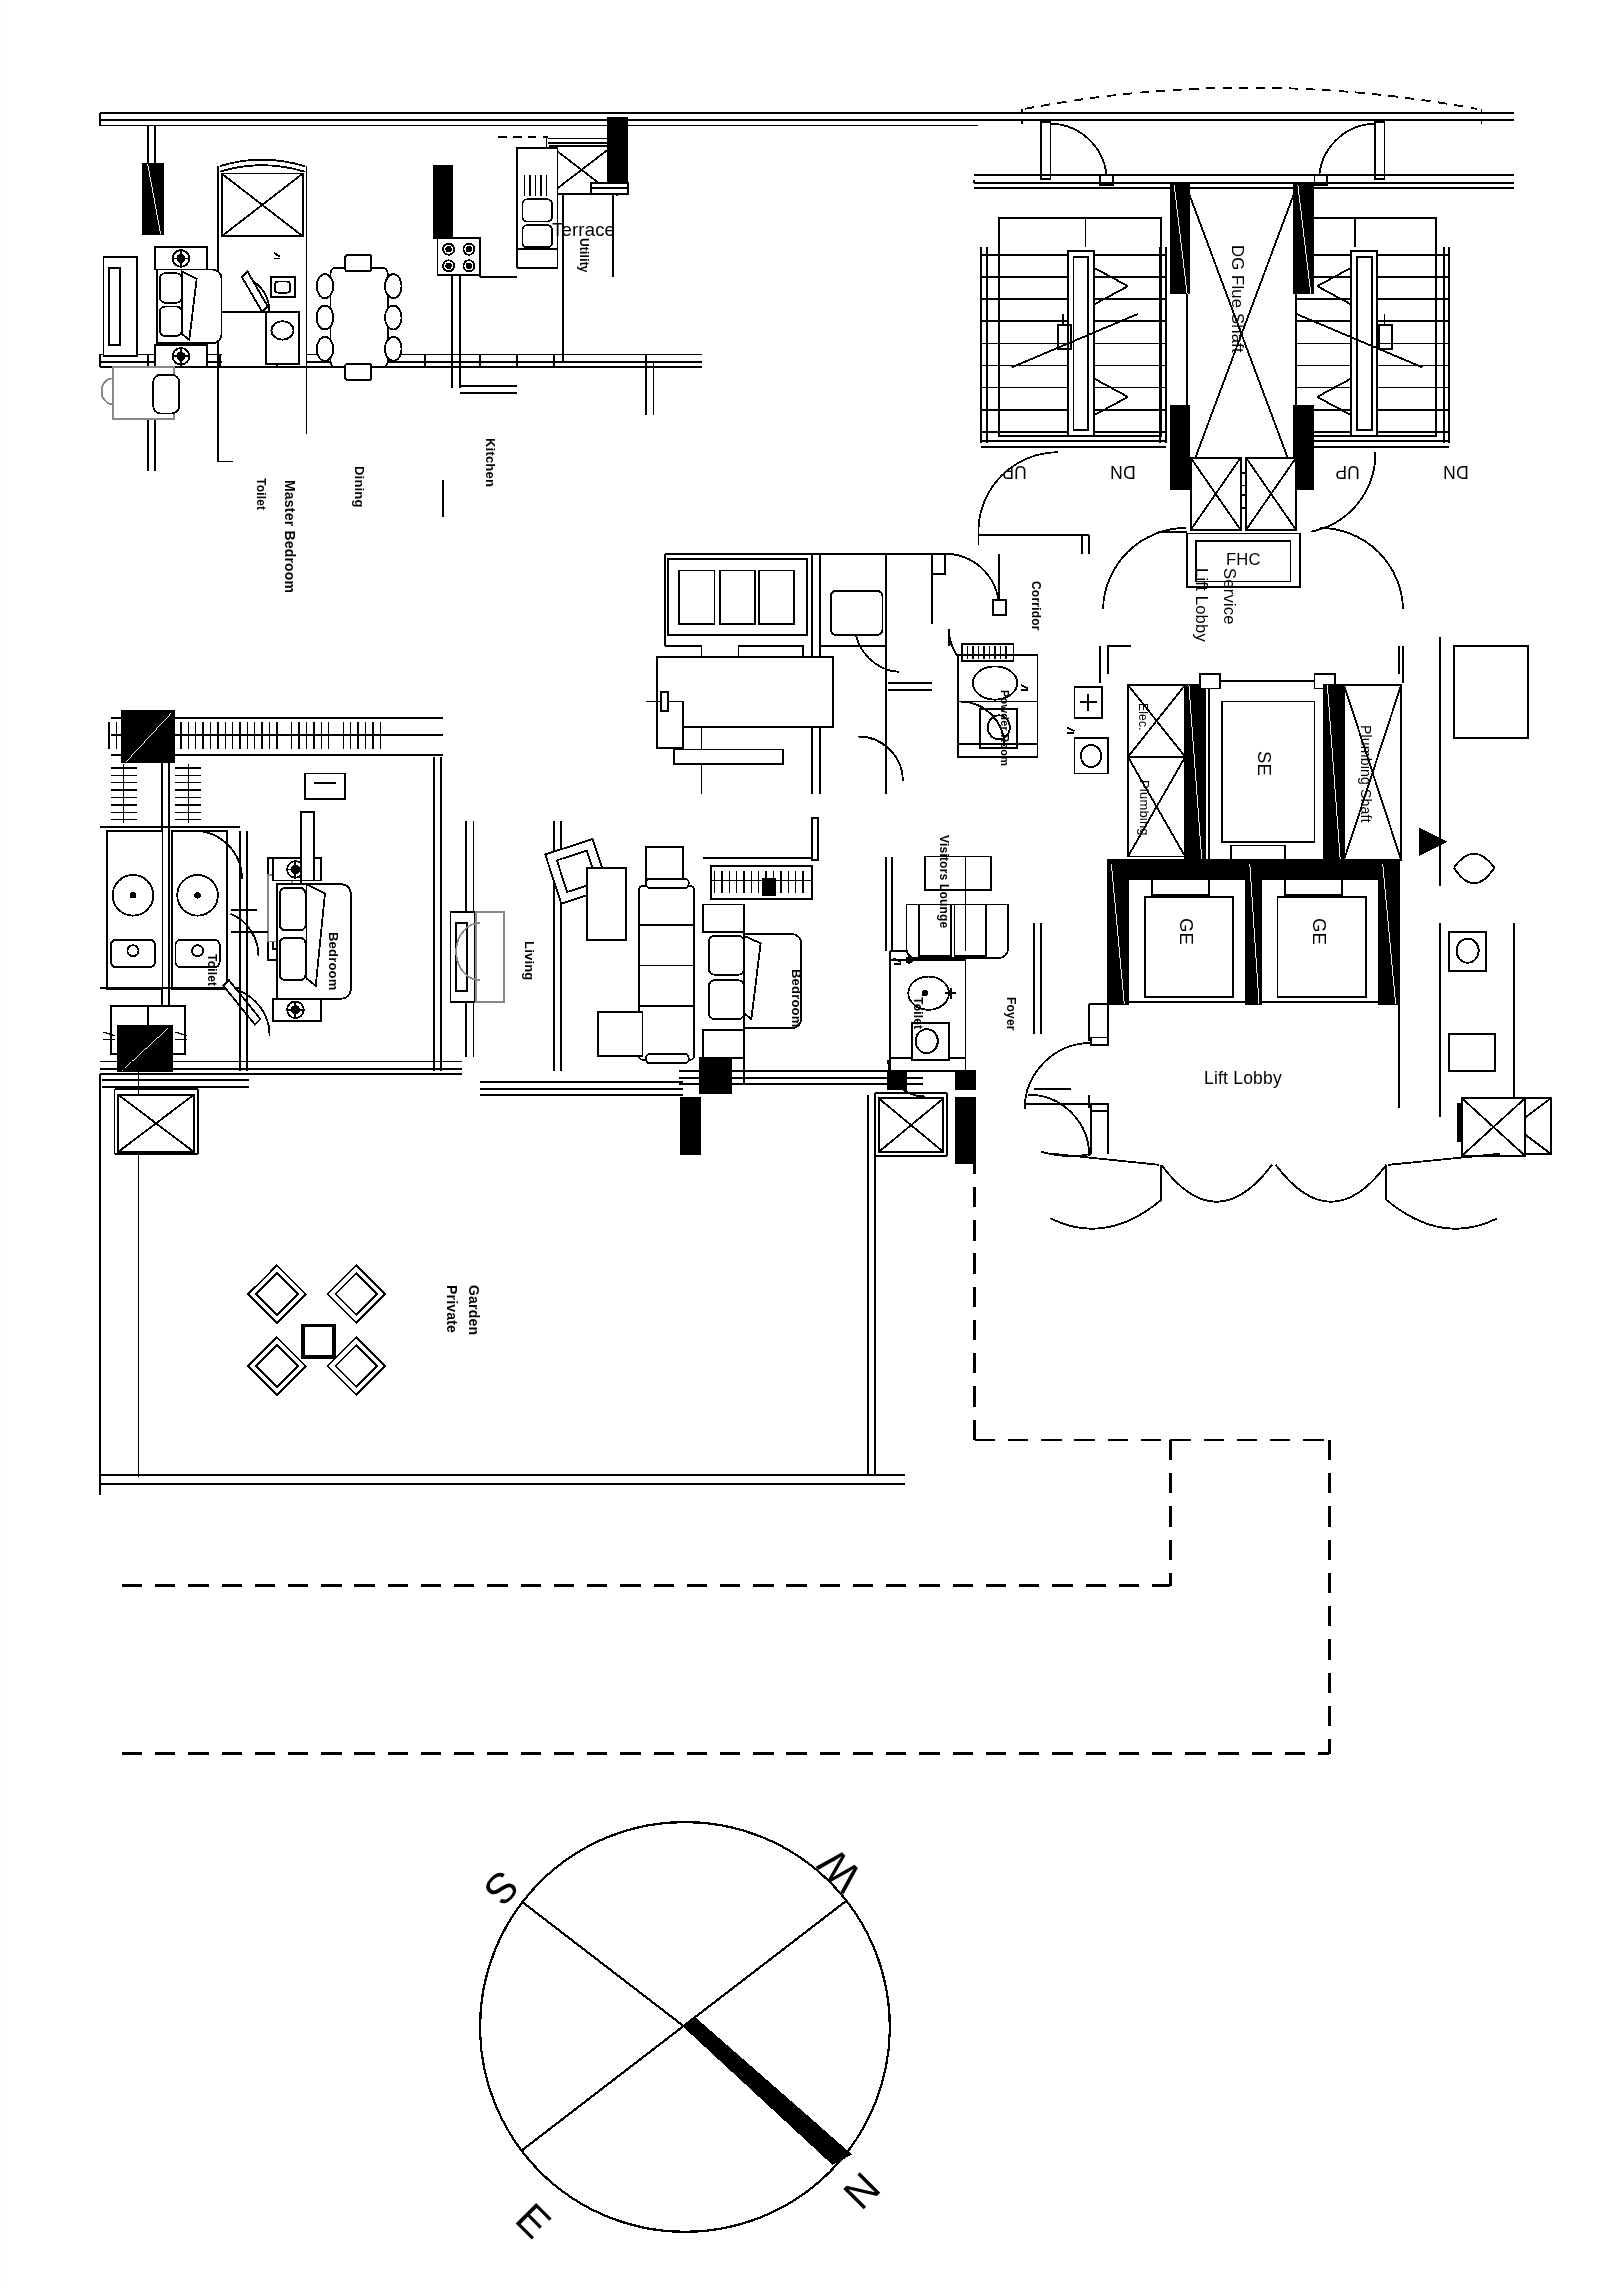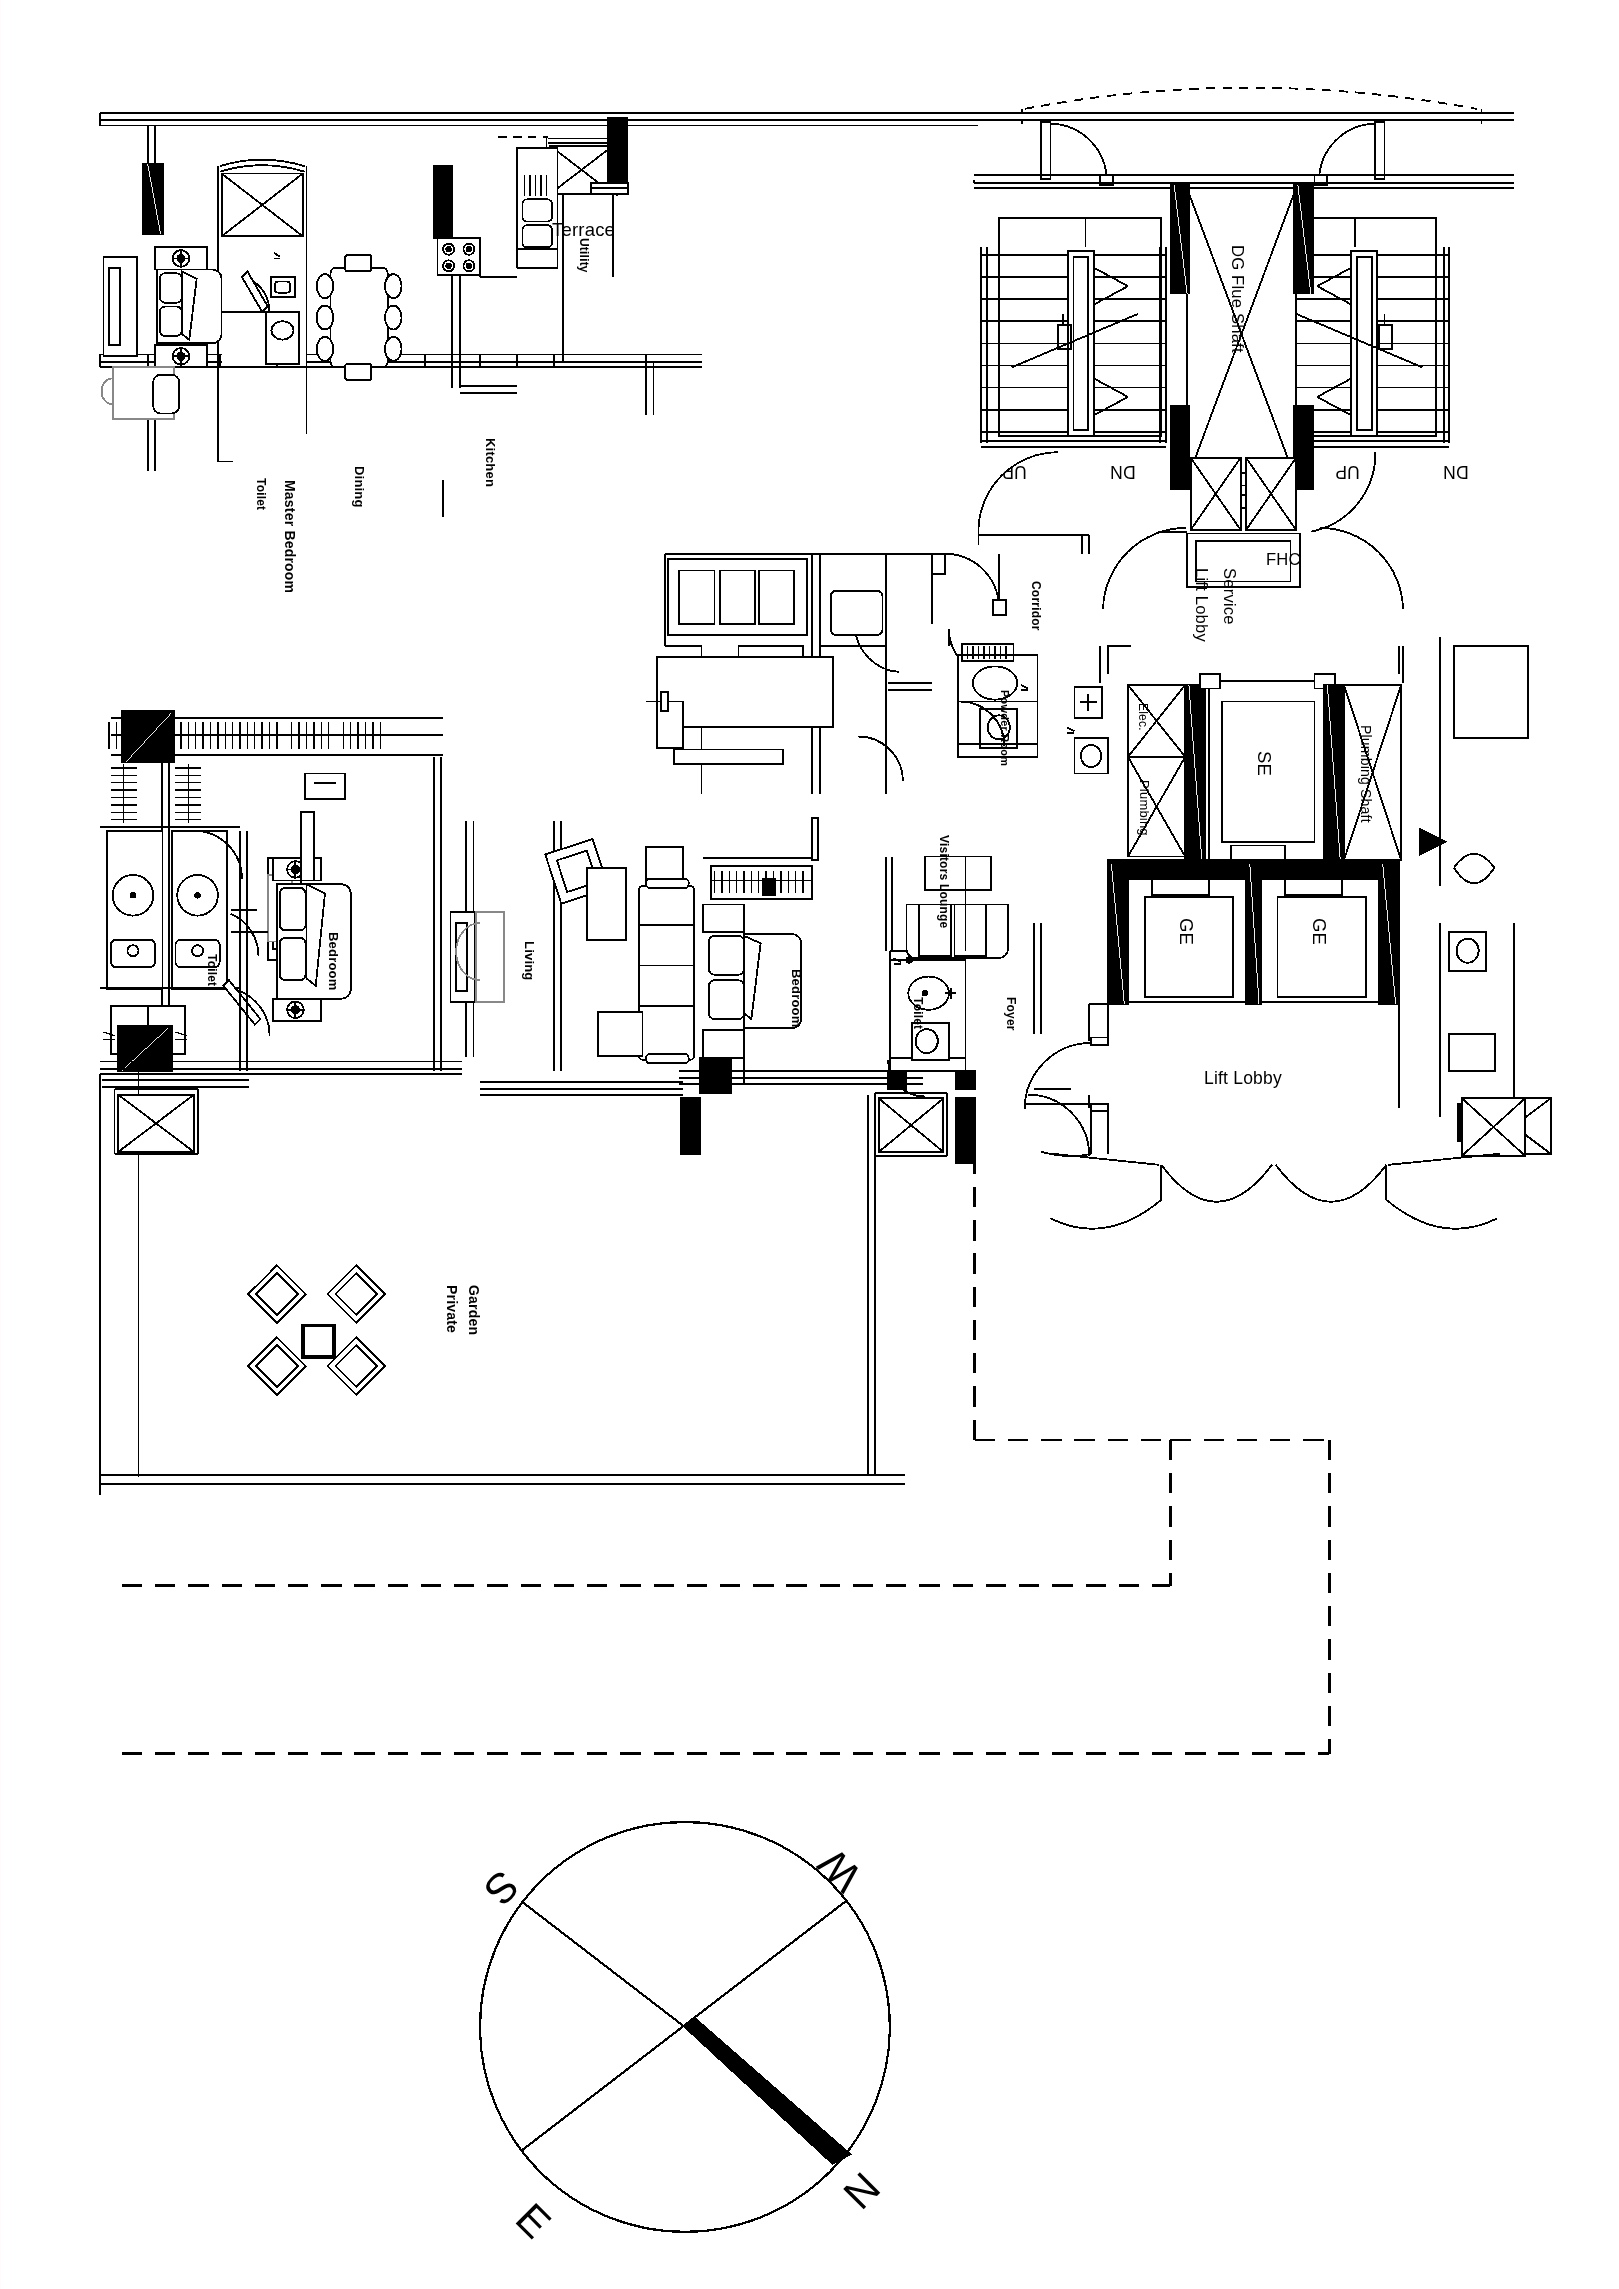--- a/index.html
+++ b/index.html
@@ -832,21 +832,21 @@
 <div class="lbl" style="left:1204px;top:1068px;font-size:17.5px;font-weight:normal;">Lift Lobby</div>
 
 <div class="lbl rot90" style="left:1247px;top:245px;font-size:16.6px;font-weight:normal;">DG Flue Shaft</div>
 
 <div class="lbl rot90" style="left:1374px;top:725px;font-size:14px;font-weight:normal;">Plumbing Shaft</div>
 
 <div class="lbl rot90" style="left:1152px;top:780px;font-size:13px;font-weight:normal;">Plumbing</div>
 
 <div class="lbl rot90" style="left:1150px;top:703px;font-size:12px;font-weight:normal;">Elec.</div>
 
-<div class="lbl" style="left:1266px;top:550px;font-size:16.6px;font-weight:normal;">FHC</div>
+<div class="lbl" style="left:1226px;top:550px;font-size:16.6px;font-weight:normal;">FHC</div>
 
 <div class="lbl rot90" style="left:1275px;top:751px;font-size:18.5px;font-weight:normal;">SE</div>
 
 <div class="lbl rot90" style="left:1197px;top:918px;font-size:18.5px;font-weight:normal;">GE</div>
 
 <div class="lbl rot90" style="left:1330px;top:918px;font-size:18.5px;font-weight:normal;">GE</div>
 
 <div class="lbl" style="left:1002px;top:461px;font-size:17.5px;font-weight:normal;transform:rotate(180deg);transform-origin:50% 50%;">UP</div>
 
 <div class="lbl" style="left:1110px;top:461px;font-size:17.5px;font-weight:normal;transform:rotate(180deg);transform-origin:50% 50%;">DN</div>

